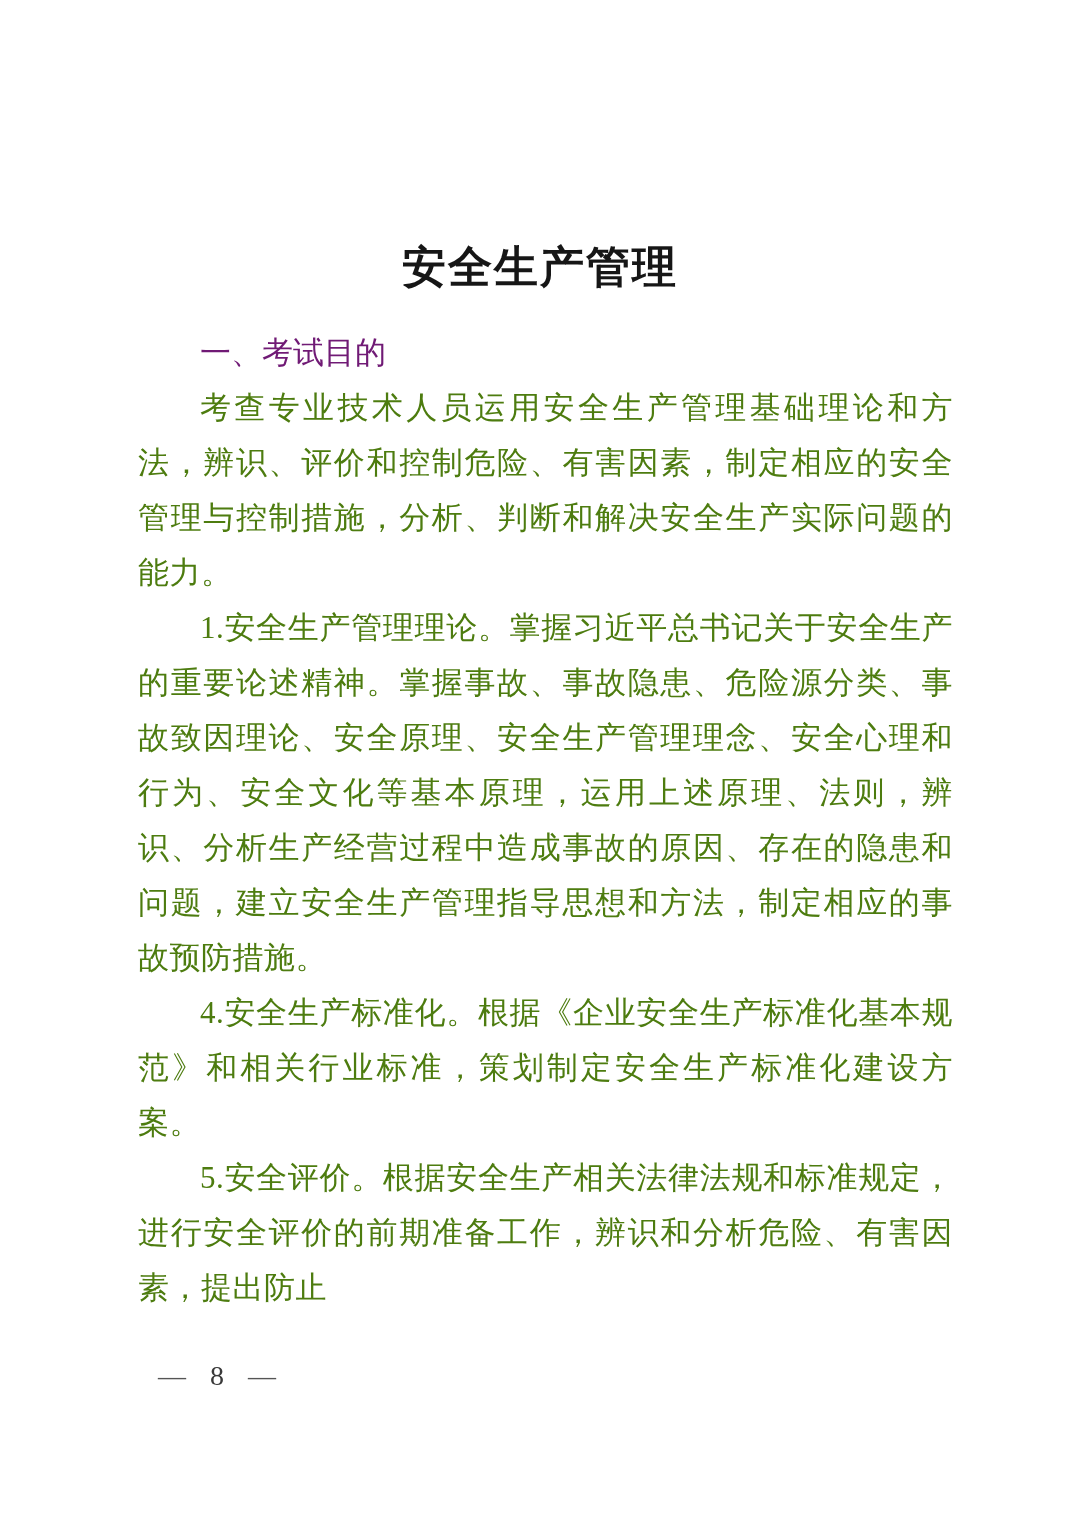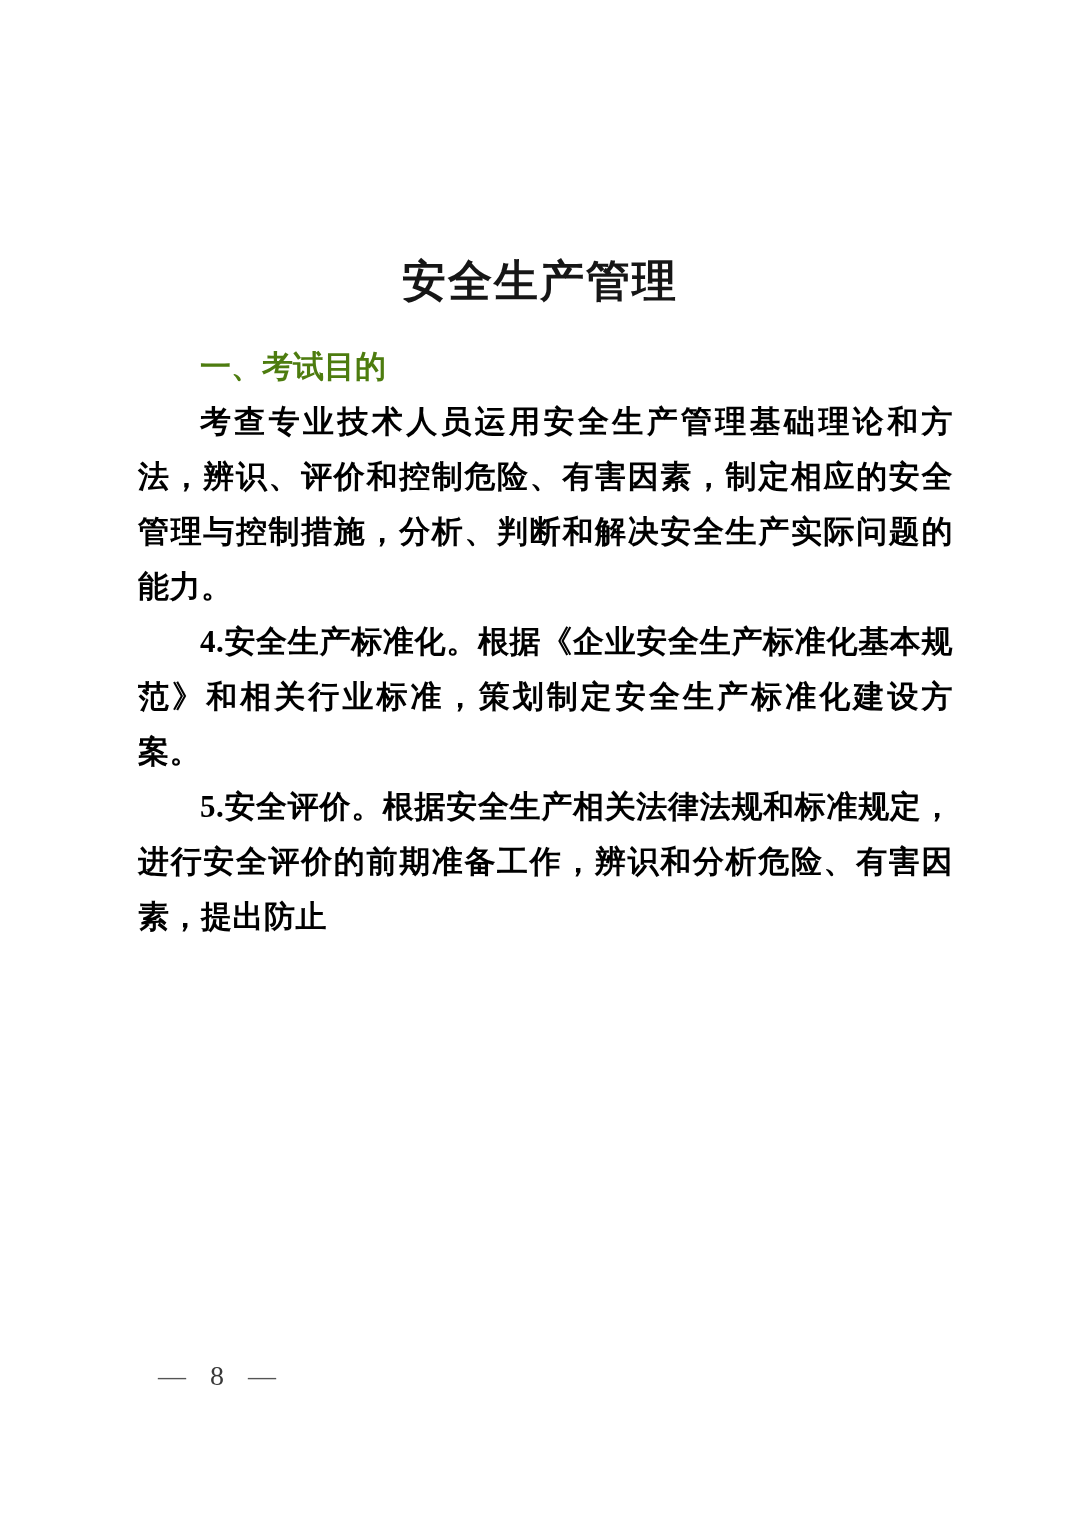--- a/index.html
+++ b/index.html
@@ -12,53 +12,52 @@
     width: 1080px;
     height: 1527px;
     margin: 0 auto;
     background: #ffffff;
     box-sizing: border-box;
     padding-top: 242px;
     color: #1b1b1b;
     overflow: hidden;
   }
   .doc-title {
-    margin: 14px;
+    margin: 0;
     text-align: center;
     font-family: "Liberation Serif", "DejaVu Serif", serif;
     font-weight: bold;
     font-size: 44px;
     line-height: 52px;
     letter-spacing: 2px;
     color: #161616;
   }
   .content {
     box-sizing: border-box;
     width: 815px;
     margin: 31px 0 0 138px;
     font-family: "Liberation Serif", "DejaVu Serif", serif;
     font-size: 31px;
     line-height: 55px;
   }
   .section-heading {
     margin: 0;
     font-family: "Liberation Sans", "DejaVu Sans", sans-serif;
-    font-weight: bold;
+    font-weight: normal;
     font-size: 31px;
     line-height: 55px;
     text-indent: 2em;
-    color: #4d7c0f;
+    color: #701a75;
   }
   .body-para {
     margin: 0;
     text-indent: 2em;
     text-align: justify;
     letter-spacing: 0.5px;
-    color: #000000;
-    font-weight: bold;
+    color: #4d7c0f;
   }
   .footer {
     position: absolute;
     left: 158px;
     top: 1360px;
     display: inline-flex;
     align-items: center;
     gap: 24px;
     font-family: "Liberation Serif", "DejaVu Serif", serif;
     font-size: 28px;
@@ -75,20 +74,21 @@
 
   <h1 class="doc-title">安全生产管理</h1>
 
   <div class="content">
 
     <h2 class="section-heading">一、考试目的</h2>
 
     <p class="body-para">考查专业技术人员运用安全生产管理基础理论和方法，辨识、评价和控制危险、有害因素，制定相应的安全管理与控制措施，分析、判断和解决安全生产实际问题的能力。</p>
 
 
+    <p class="body-para">1.安全生产管理理论。掌握习近平总书记关于安全生产的重要论述精神。掌握事故、事故隐患、危险源分类、事故致因理论、安全原理、安全生产管理理念、安全心理和行为、安全文化等基本原理，运用上述原理、法则，辨识、分析生产经营过程中造成事故的原因、存在的隐患和问题，建立安全生产管理指导思想和方法，制定相应的事故预防措施。</p>
 
 
 
     <p class="body-para">4.安全生产标准化。根据《企业安全生产标准化基本规范》和相关行业标准，策划制定安全生产标准化建设方案。</p>
 
     <p class="body-para">5.安全评价。根据安全生产相关法律法规和标准规定，进行安全评价的前期准备工作，辨识和分析危险、有害因素，提出防止</p>
 
   </div>
 
   <div class="footer">

